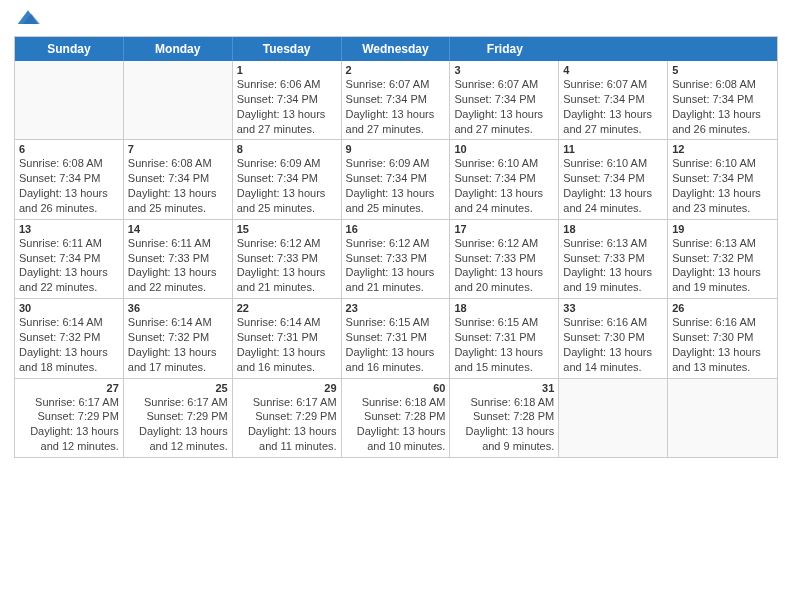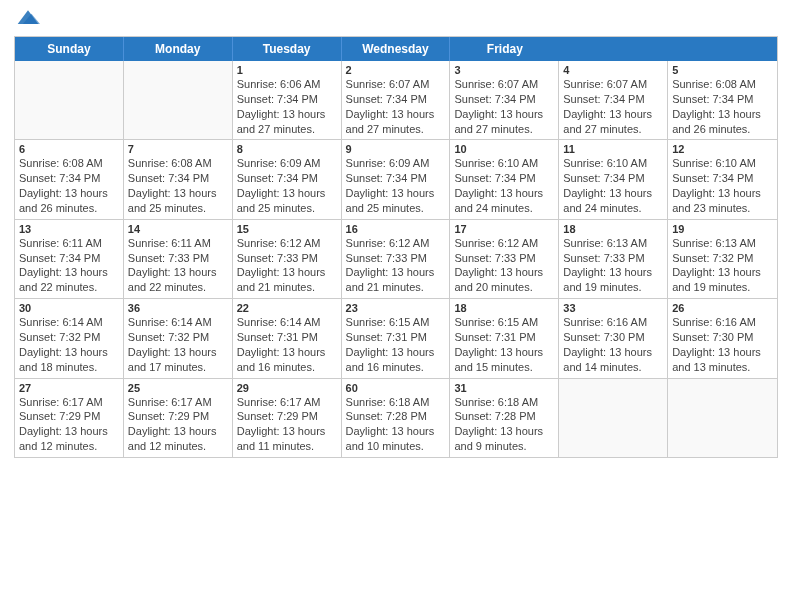--- a/index.html
+++ b/index.html
@@ -77,21 +77,21 @@
       flex: 1;
       display: flex;
       flex-direction: column;
     }
     .cal-week {
       display: grid;
       grid-template-columns: repeat(7, 1fr);
       flex: 1;
       border-bottom: 1px solid #ccc;
     }
-    .cal-week:last-child { border-bottom: none; }
+    .cal-week:last-child { border-bottom: none; text-align: right; }
     .cal-cell {
       border-right: 1px solid #ccc;
       padding: 3px 4px;
       font-size: 9.5px;
       color: #333;
       vertical-align: top;
       min-height: 0;
     }
     .cal-cell:last-child { border-right: none; }
     .cal-cell.empty { background: #f9f9f9; }

